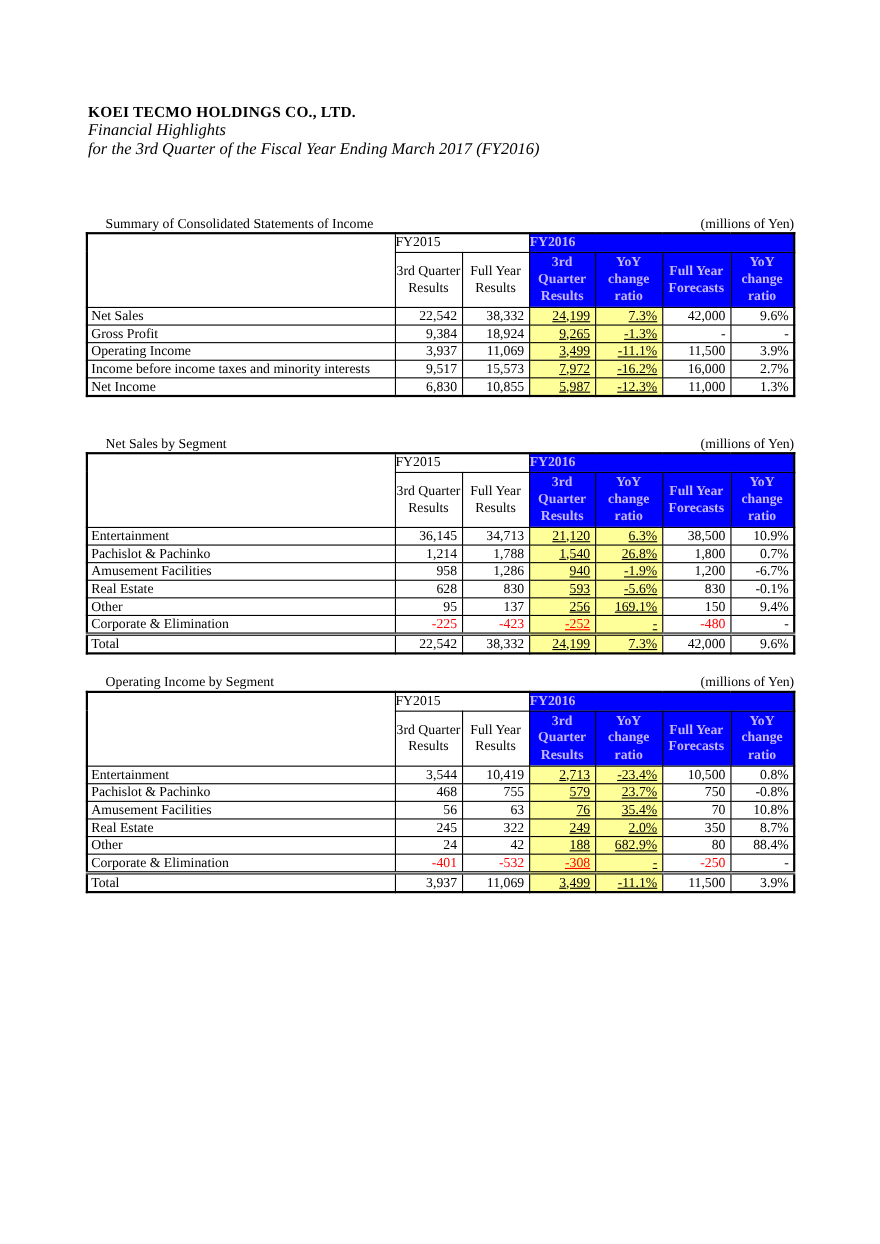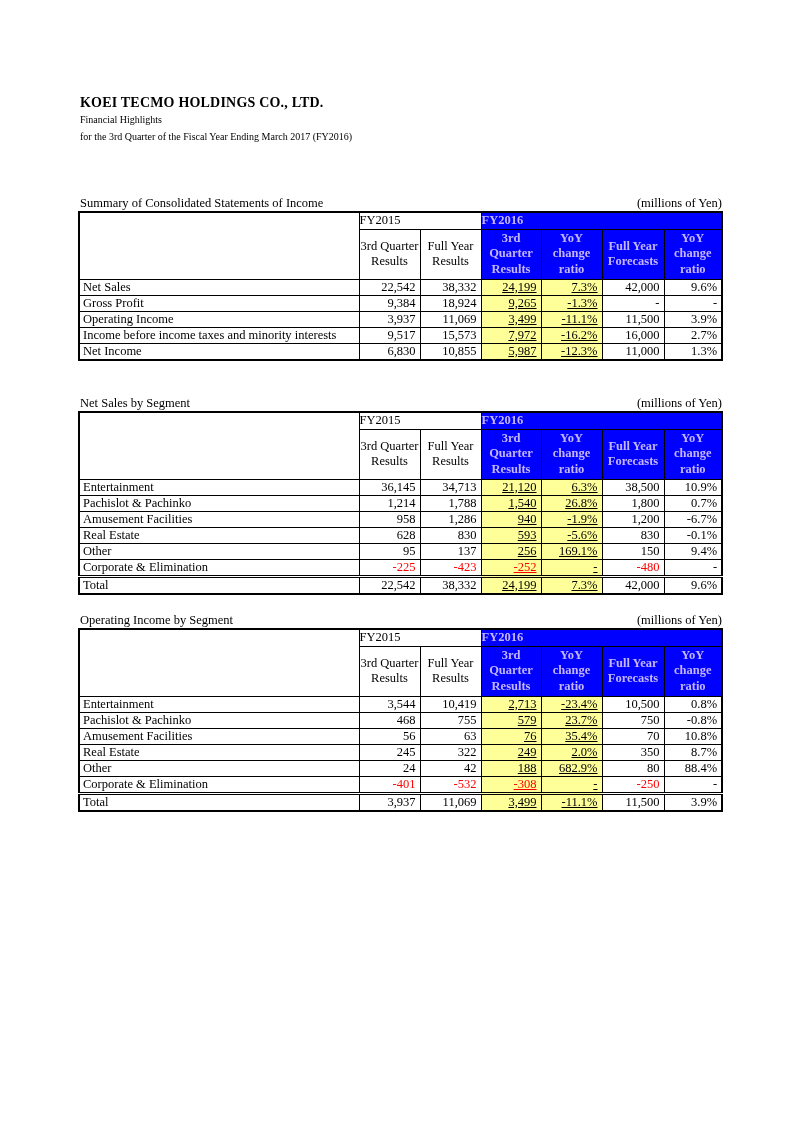--- a/index.html
+++ b/index.html
@@ -13,27 +13,27 @@
     position:relative;
     width:800px;
     height:1131px;
     background:#ffffff;
     font-family:"Liberation Serif", serif;
     color:#000;
     overflow:hidden;
   }
   .doc-header{position:absolute;left:80px;top:94px;}
   .company{font-size:14px;font-weight:bold;line-height:17px;letter-spacing:.2px;}
-  .subline{font-size:10px;line-height:17px;}
+  .subline{font-size:15px;line-height:17px;font-style:italic;}
 
   .section{position:absolute;left:78px;width:645px;}
   .tbl-caption{
     display:flex;justify-content:space-between;align-items:center;
     font-size:12.5px;height:14px;line-height:14px;
-    padding-left:2px;padding-right:1px;margin-bottom:1px;
+    padding-left:2px;padding-right:1px;margin-bottom:1px;margin-left:16px;
   }
   table{
     border-collapse:collapse;
     table-layout:fixed;
     width:645px;
     border:2px solid #000;
     font-size:12.5px;
   }
   col.c-label{width:280px;}
   col.c1{width:61px;}  col.c2{width:61px;}

